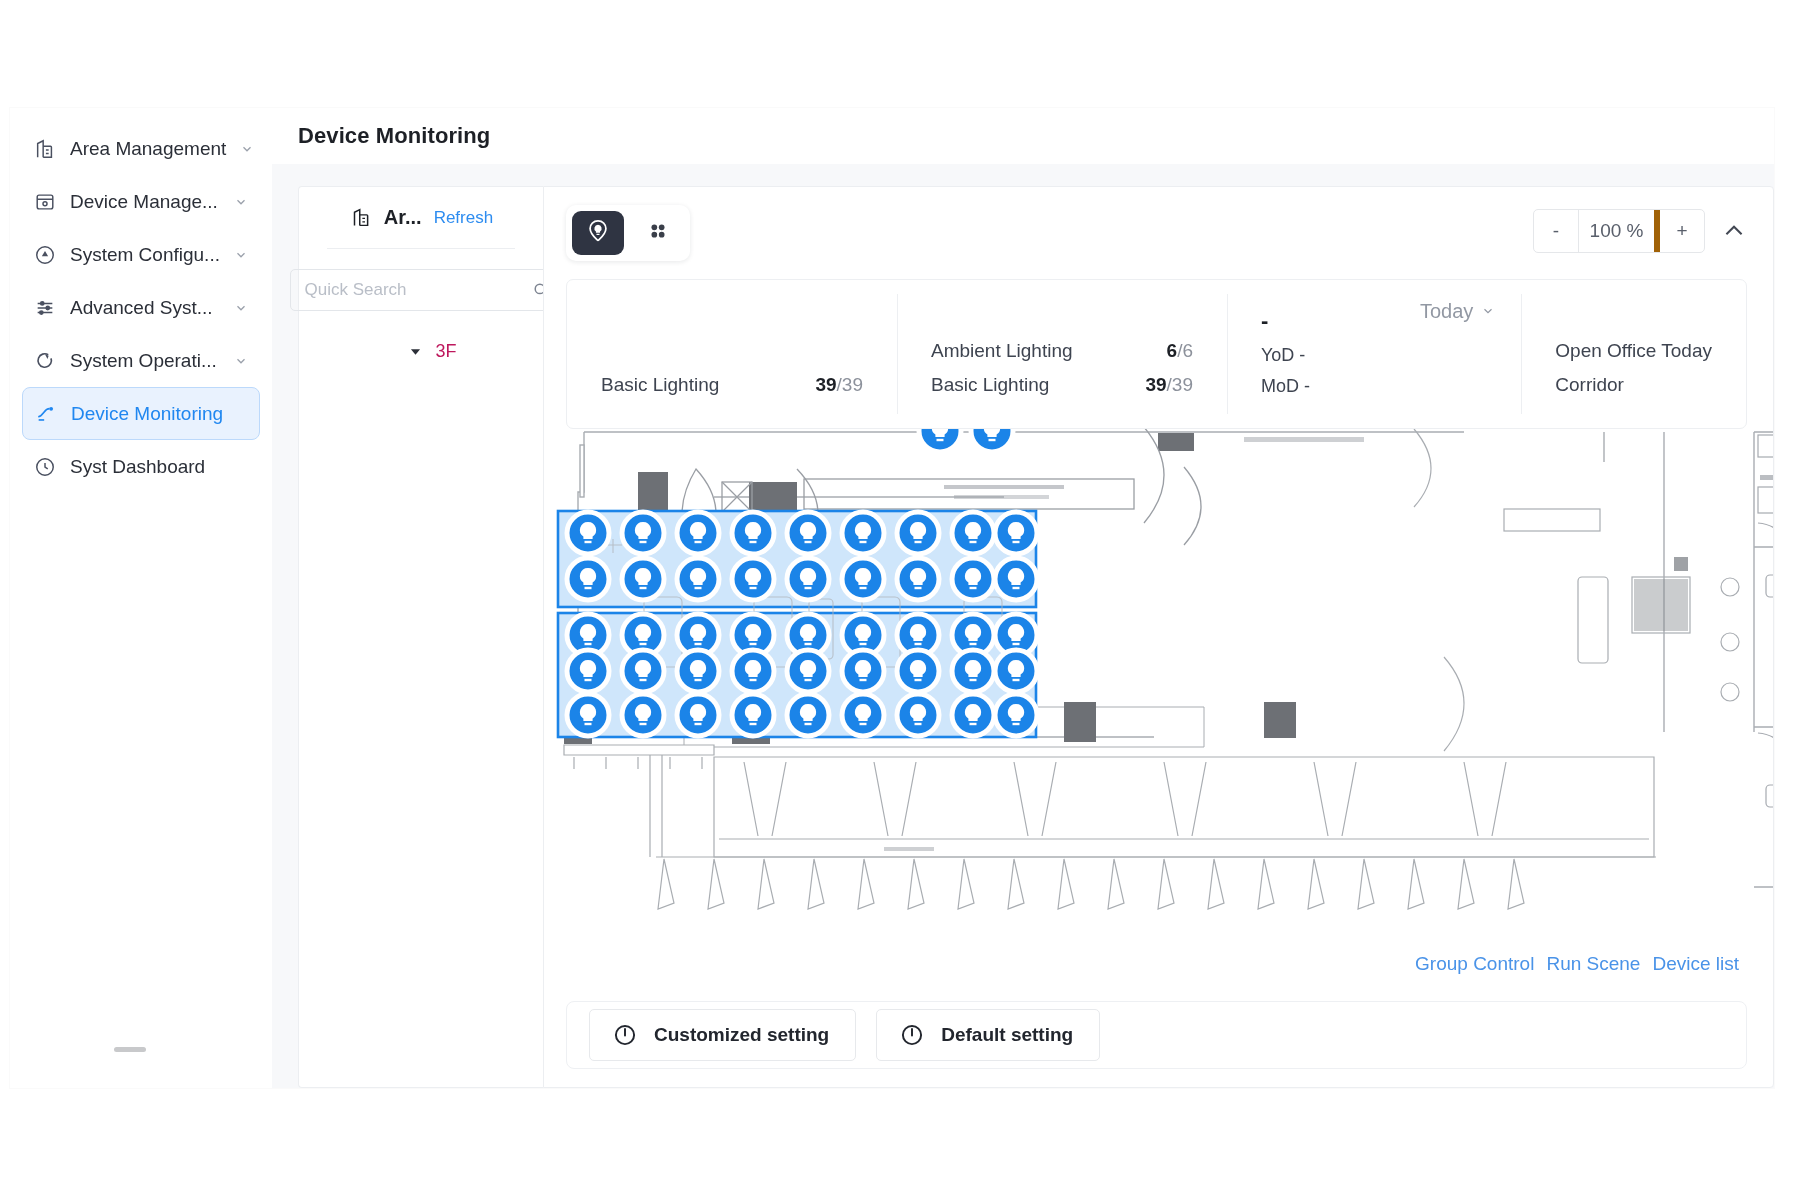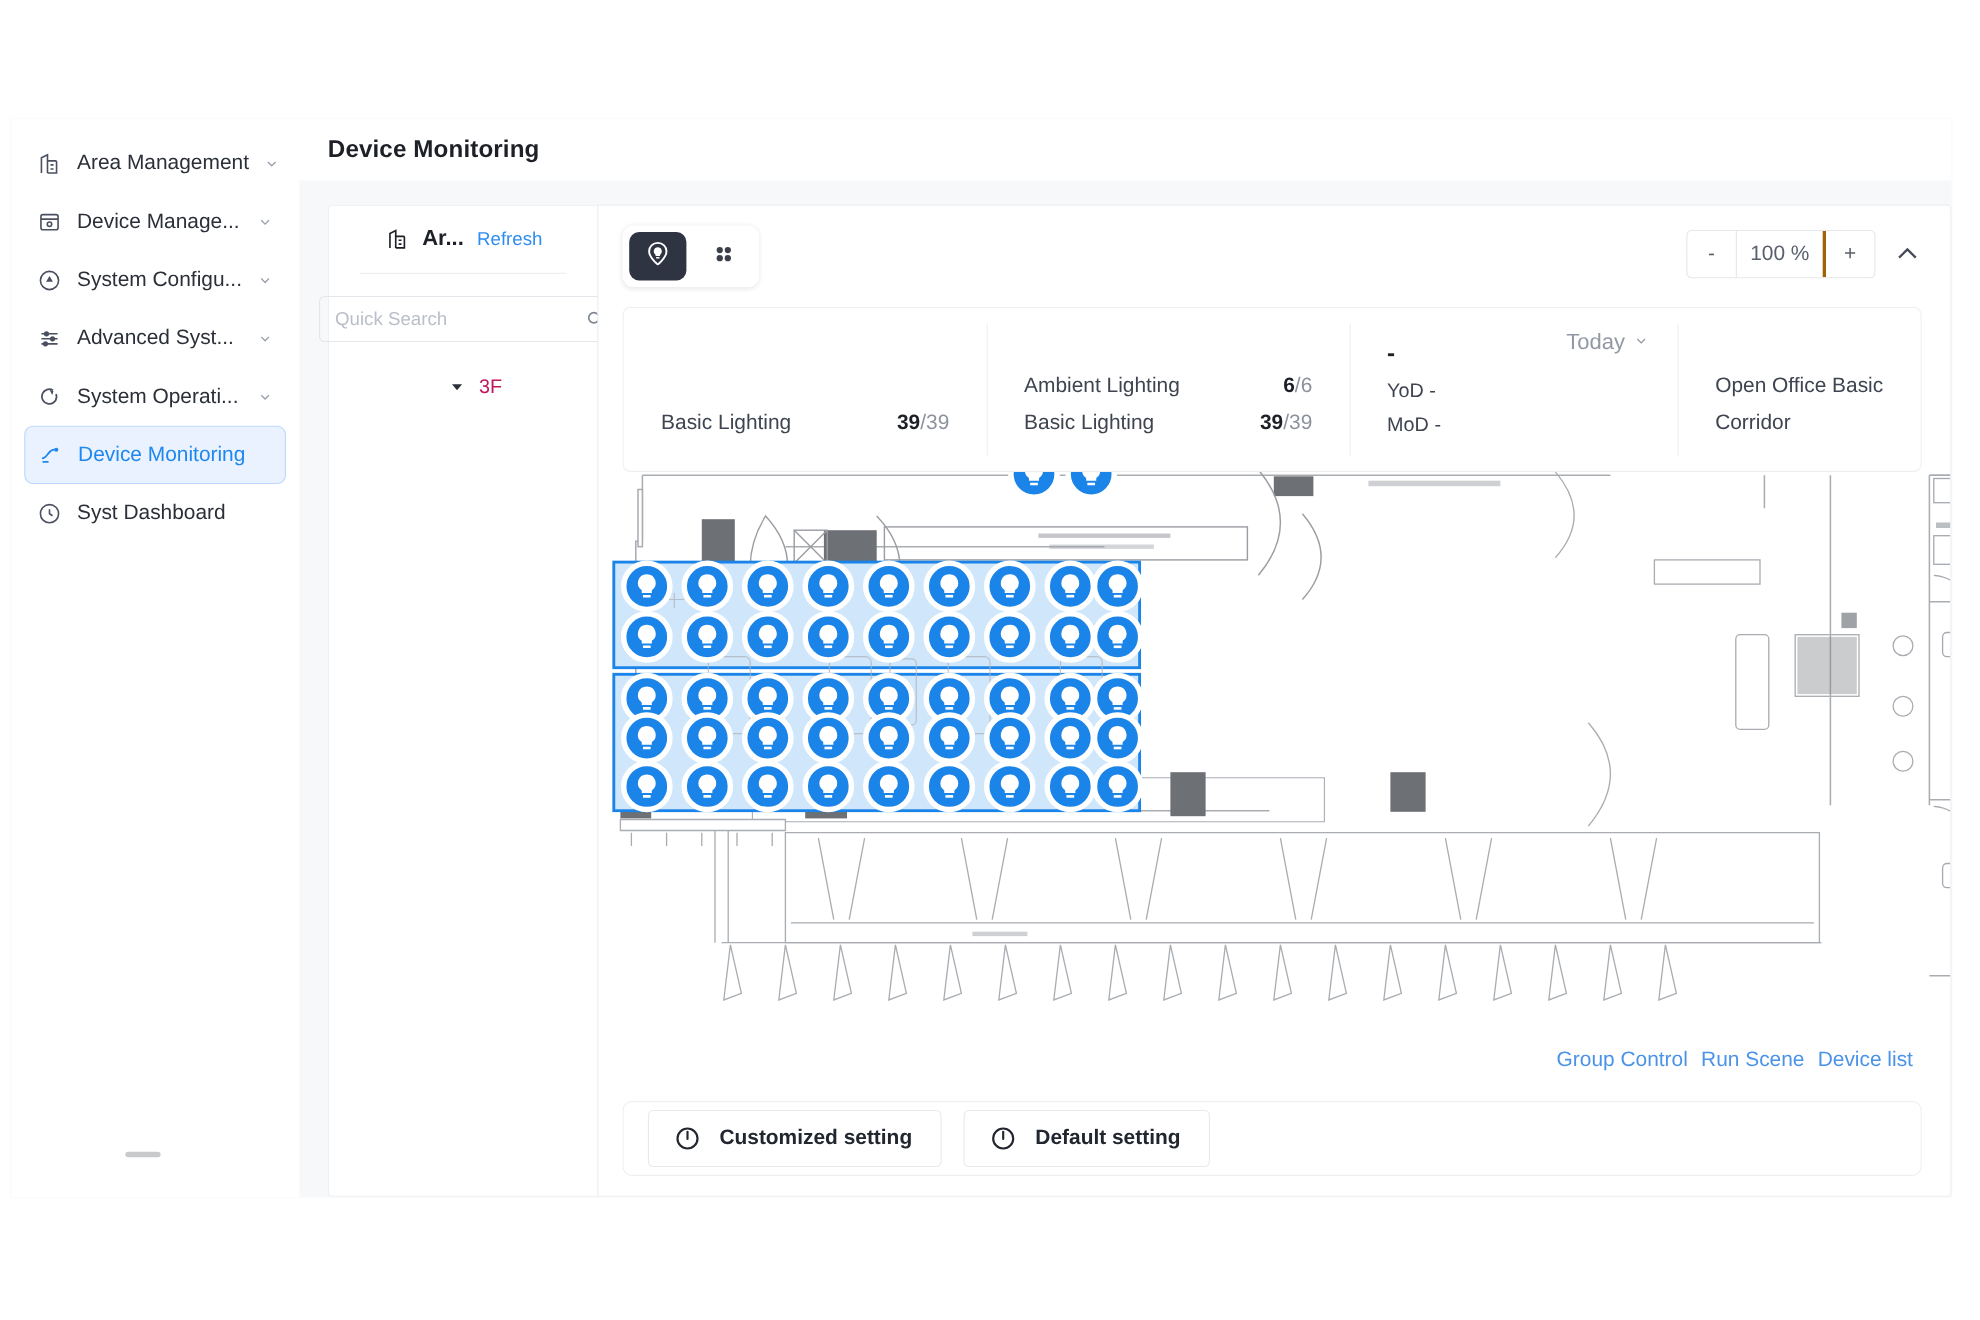--- a/index.html
+++ b/index.html
@@ -210,21 +210,21 @@
     overflow: hidden;
   }
   .zoom-group > div {
     display: flex; align-items: center; justify-content: center;
     font-size: 19px; color: #595f6b;
     height: 100%;
     cursor: pointer;
   }
   .zm-minus { width: 44px; }
   .zm-plus  { width: 44px; }
-  .zm-val   { width: 82px; border-left: 1px solid #e5e7ea; border-right: 3px solid #a16207; cursor: default; }
+  .zm-val   { width: 82px; border-left: 1px solid #e5e7ea; border-right: 6px solid #a16207; cursor: default; }
   .collapse-arrow { color: #454a55; cursor: pointer; display: flex; }
 
   
   .stats {
     position: absolute;
     left: 22px; top: 92px; right: 26px;
     height: 150px;
     background: #ffffff;
     border: 1px solid #edeff2;
     border-radius: 7px;
@@ -533,21 +533,21 @@
                     <path d="M6 9l6 6 6-6"></path>
                   </svg>
               </span>
             </div>
             <div class="big-dash">-</div>
             <div class="sub">YoD -</div>
             <div class="sub">MoD -</div>
           </div>
 
           <div class="stat-cell c4">
-            <div class="line">Open Office Basic</div>
+            <div class="line">Open Office Today</div>
             <div class="line">Corridor</div>
           </div>
         </div>
 
         <div class="floor">
           <svg width="1480" height="620" viewBox="0 0 1480 620">
             <g stroke="#a9adb2" fill="none" stroke-width="1.4">
 
               <path d="M40 5 h880 M40 5 v60 h-6 v120 M1060 5 v30"></path>
               <path d="M20 190 h20"></path>

